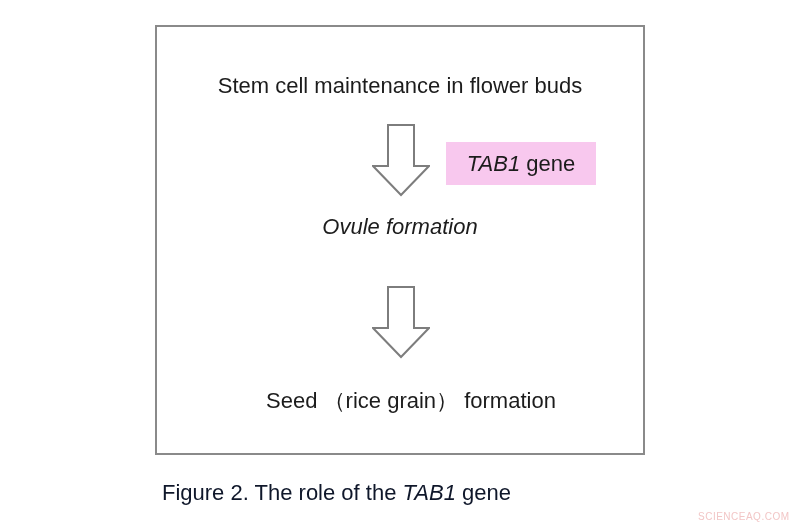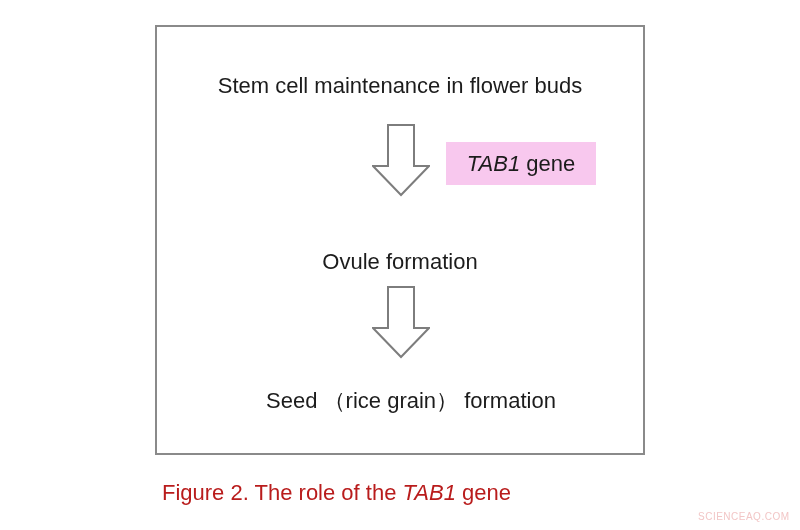--- a/index.html
+++ b/index.html
@@ -30,21 +30,21 @@
     position: absolute;
     left: 155px;
     width: 490px;
     text-align: center;
     font-size: 22px;
     line-height: 1.2;
     color: #1c1c1c;
     white-space: nowrap;
   }
   .node-top    { top: 73px; }
-  .node-middle { top: 249px; }
+  .node-middle { top: 214px; font-style: italic; }
   .node-bottom { top: 388px; padding-left: 11px; }
   .arrow {
     position: absolute;
     width: 58px;
     height: 73px;
   }
   .arrow-1 { left: 372px; top: 124px; }
   .arrow-2 { left: 372px; top: 286px; }
   .gene-tag {
     position: absolute;
@@ -58,21 +58,21 @@
     justify-content: center;
     font-size: 22px;
     color: #1c1c1c;
     white-space: pre;
   }
   .caption {
     position: absolute;
     left: 162px;
     top: 480px;
     font-size: 22px;
-    color: #b91c1c;
+    color: #0f172a;
     white-space: pre;
   }
   .watermark {
     position: absolute;
     left: 698px;
     top: 511px;
     font-size: 10px;
     letter-spacing: 0.5px;
     color: #f2c6c6;
     white-space: nowrap;

